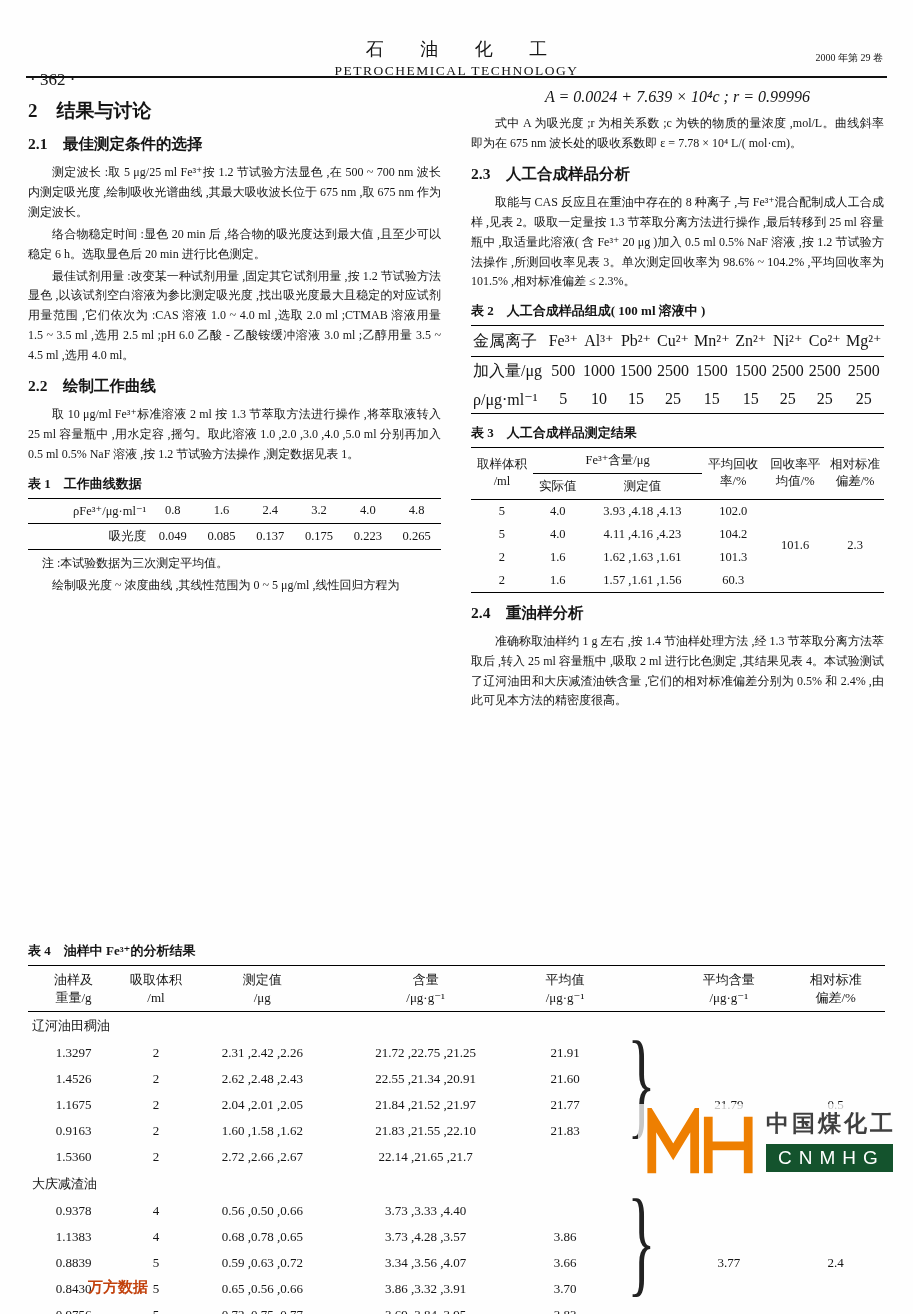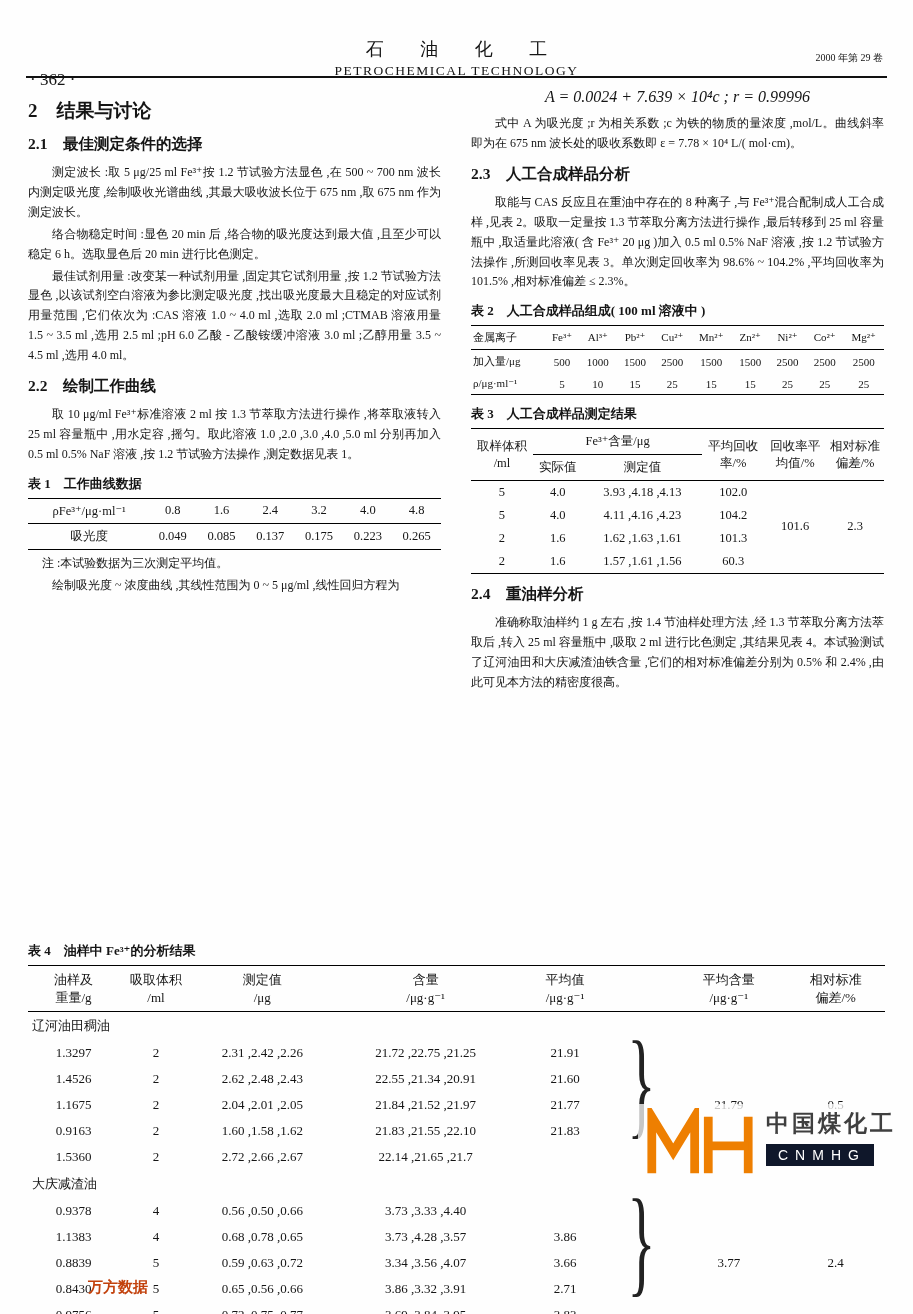--- a/index.html
+++ b/index.html
@@ -26,41 +26,41 @@
   .sub { font-size:15.5px; font-weight:bold; margin:10px 0 8px; }
   p.body { font-size:12px; line-height:1.66; text-align:justify; text-indent:2em; margin:0 0 2px; }
   .eq { text-align:center; font-style:italic; font-size:16px; margin:2px 0 8px; }
   
   .tcap { text-align:left; font-size:13px; font-weight:bold; margin:10px 0 5px; }
   table { border-collapse:collapse; width:100%; font-size:12.5px; }
   .tbl { border-top:1.6px solid #000; border-bottom:1.6px solid #000; }
   td, th { padding:4px 2px; text-align:center; font-weight:normal; vertical-align:middle; }
   th { white-space:pre-line; line-height:1.35; }
   .t1 tr:first-child td { border-bottom:0.8px solid #000; }
-  .t1 .lbl { text-align:center; padding-left:4px; }
+  .t1 .lbl { text-align:right; padding-left:4px; }
   .note { font-size:12px; margin:5px 0 4px 14px; }
-  .t2 { font-size:11px; }
+  .t2 { font-size:16px; }
   .t2 tr:first-child th { border-bottom:0.8px solid #000; }
   .t2 th:first-child, .t2 td:first-child { text-align:left; padding-left:2px; }
   .t3 th { border-bottom:0.8px solid #000; }
   .t4 { font-size:13px; }
   .t4 th { border-bottom:1px solid #000; padding:5px 2px; }
   .t4 td { padding:5px 2px; }
   .t4 .grp td { text-align:left; padding-left:4px; }
   .t4sec { position:absolute; top:932px; left:28px; right:28px; }
   .bracecell { vertical-align:middle; }
   .brace { display:inline-block; font-size:118px; font-weight:100; line-height:0;
            transform:scaleX(0.5); color:#222; }
   
   .wm { position:absolute; left:638px; top:1104px; display:flex; align-items:flex-start; gap:10px;
         background:rgba(254,254,254,0.75); padding:4px 6px; }
   .wm-cn { font-family:"Liberation Sans","DejaVu Sans",sans-serif; font-weight:600;
            font-size:23px; letter-spacing:3px; color:#3f3f3f; }
   .wm-en { font-family:"Liberation Sans","DejaVu Sans",sans-serif; display:inline-block;
-           background:#0f172a; color:#fff; font-size:14px; letter-spacing:7px;
+           background:#14532d; color:#fff; font-size:19px; letter-spacing:7px;
            padding:3px 8px 3px 12px; margin-top:5px; }
   .foot { position:absolute; left:88px; top:1278px; font-size:15px; font-weight:bold; color:#c2410c; }
 </style>
 </head>
 <body>
 
 <div class="page">
 
   <div class="hdr">
     <div class="pgnum">· 362 ·</div>
@@ -298,21 +298,21 @@
         <td>5</td>
         <td>0.59 ,0.63 ,0.72</td>
         <td>3.34 ,3.56 ,4.07</td>
         <td>3.66</td>
       </tr>
       <tr>
         <td>0.8430</td>
         <td>5</td>
         <td>0.65 ,0.56 ,0.66</td>
         <td>3.86 ,3.32 ,3.91</td>
-        <td>2.71</td>
+        <td>3.70</td>
       </tr>
       <tr>
         <td>0.9756</td>
         <td>5</td>
         <td>0.72 ,0.75 ,0.77</td>
         <td>3.69 ,3.84 ,3.95</td>
         <td>3.83</td>
       </tr>
     </tbody>
       </table>

